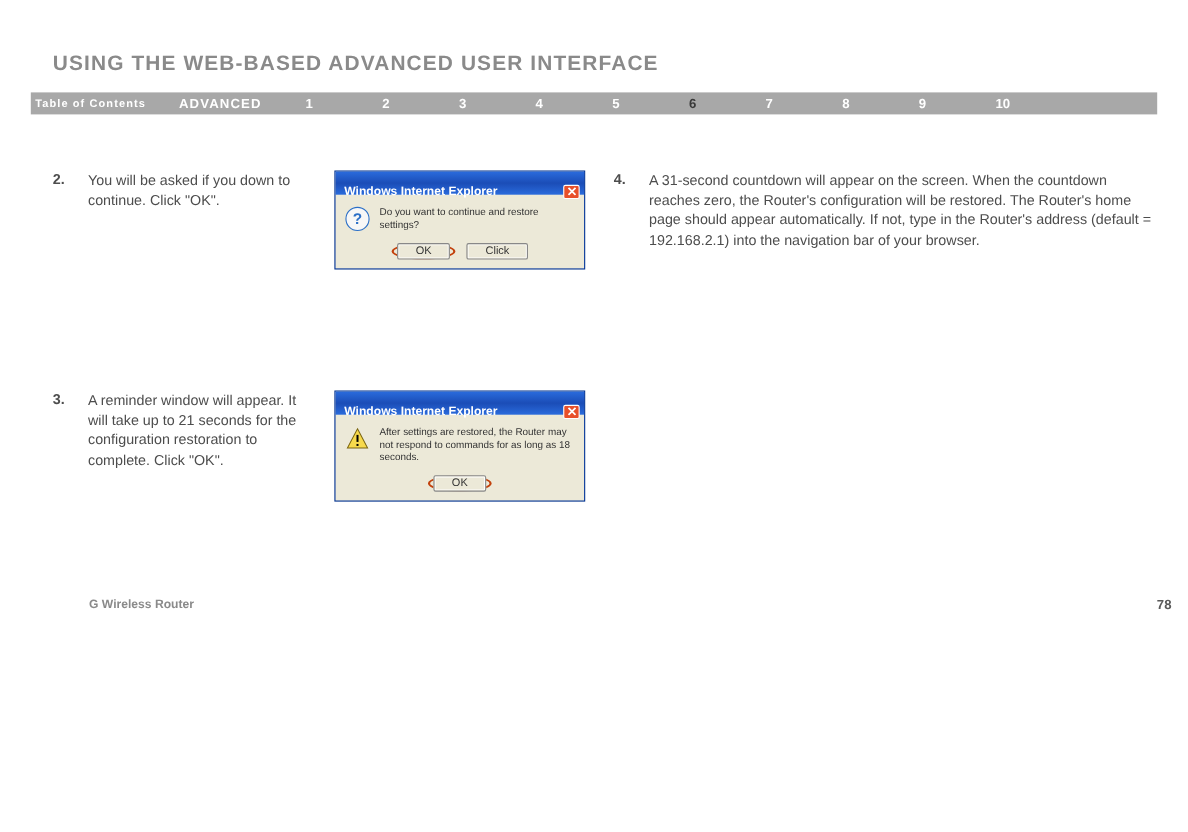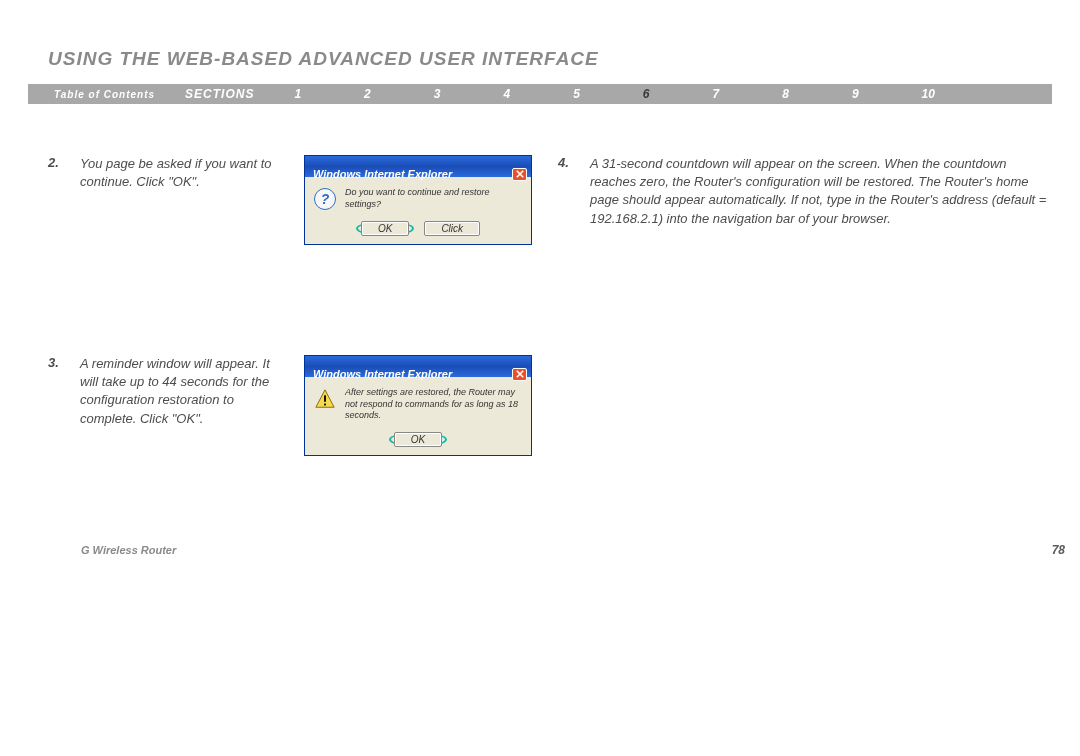--- a/index.html
+++ b/index.html
@@ -1,17 +1,17 @@
 <!DOCTYPE html>
 <html><head>
 <meta charset="utf-8">
 <style>
   * { box-sizing: border-box; margin: 0; padding: 0; }
   html, body { width: 1080px; height: 756px; background: #ffffff; font-family: Arial, Helvetica, sans-serif; color: #4d4d4d; }
-  .page { position: relative; width: 1080px; height: 600px; font-style: italic; }
+  .page { position: relative; width: 1080px; height: 600px; }
 
   
   .heading {
     position: absolute;
     left: 48px;
     top: 48px;
     font-size: 19px;
     font-weight: bold;
     letter-spacing: 1px;
     color: #8a8a8a;
@@ -24,21 +24,21 @@
     top: 84px;
     width: 1024px;
     height: 20px;
     background: #a8a8a8;
     display: flex;
     align-items: center;
     color: #ffffff;
     font-size: 11px;
     font-weight: bold;
   }
-  .navbar .toc { padding-left: 26px; letter-spacing: 1px; font-size: 10px; }
+  .navbar .toc { padding-left: 4px; letter-spacing: 1px; font-size: 10px; }
   .navbar .sections { padding-left: 30px; letter-spacing: 1px; font-size: 12px; }
   .navbar .nums { display: flex; padding-left: 40px; gap: 63px; }
   .navbar .nums span { font-size: 12px; }
   .navbar .nums .active { color: #3a3a3a; }
 
   
   .col-left {
     position: absolute;
     left: 48px;
     top: 155px;
@@ -103,21 +103,21 @@
   .xp-btn {
     border: 1px solid #888888;
     background: #ece9d8;
     font-size: 10px;
     padding: 1px 16px;
     border-radius: 2px;
     box-shadow: 0 0 0 1px #ffffff inset;
   }
   .highlight-oval {
     display:inline-block;
-    border: 2px solid #14b8a6;
+    border: 2px solid #c2410c;
     border-radius: 50%;
     padding: 0 3px;
   }
 
   
   .icon-q {
     width:22px; height:22px; border-radius:50%;
     background:#f7f7f7; border:1px solid #2b6fc7;
     display:flex; align-items:center; justify-content:center;
     color:#2b6fc7; font-weight:bold; font-size:14px;
@@ -142,40 +142,40 @@
 </style>
 </head>
 <body>
 
 <div class="page">
 
   <div class="heading">USING THE WEB-BASED ADVANCED USER INTERFACE</div>
 
   <div class="navbar">
     <span class="toc">Table of Contents</span>
-    <span class="sections">SECTIONS</span>
+    <span class="sections">ADVANCED</span>
     <span class="nums" id="nav-nums">
         <span>1</span>
         <span>2</span>
         <span>3</span>
         <span>4</span>
         <span>5</span>
         <span class="active">6</span>
         <span>7</span>
         <span>8</span>
         <span>9</span>
         <span>10</span>
       </span>
   </div>
 
   <div class="col-left">
 
     <div class="step">
       <div class="num">2.</div>
-      <div class="txt">You page be asked if you want to continue. Click "OK".</div>
+      <div class="txt">You will be asked if you down to continue. Click "OK".</div>
       <div class="dlg">
         <div class="xp-dialog">
           <div class="xp-titlebar">
             <span>Windows Internet Explorer</span>
             <span class="xp-close">
               <svg viewBox="0 0 10 10">
                   <path d="M1 1 L9 9 M9 1 L1 9" stroke="#fff" stroke-width="2" fill="none"></path>
                 </svg>
             </span>
           </div>
@@ -192,21 +192,21 @@
               </span>
               <span class="xp-btn">Click</span>
             </div>
           </div>
         </div>
       </div>
     </div>
 
     <div class="step">
       <div class="num">3.</div>
-      <div class="txt">A reminder window will appear. It will take up to 44 seconds for the configuration restoration to complete. Click "OK".</div>
+      <div class="txt">A reminder window will appear. It will take up to 21 seconds for the configuration restoration to complete. Click "OK".</div>
       <div class="dlg">
         <div class="xp-dialog" style="width:228px;">
           <div class="xp-titlebar">
             <span>Windows Internet Explorer</span>
             <span class="xp-close">
               <svg viewBox="0 0 10 10">
                   <path d="M1 1 L9 9 M9 1 L1 9" stroke="#fff" stroke-width="2" fill="none"></path>
                 </svg>
             </span>
           </div>

